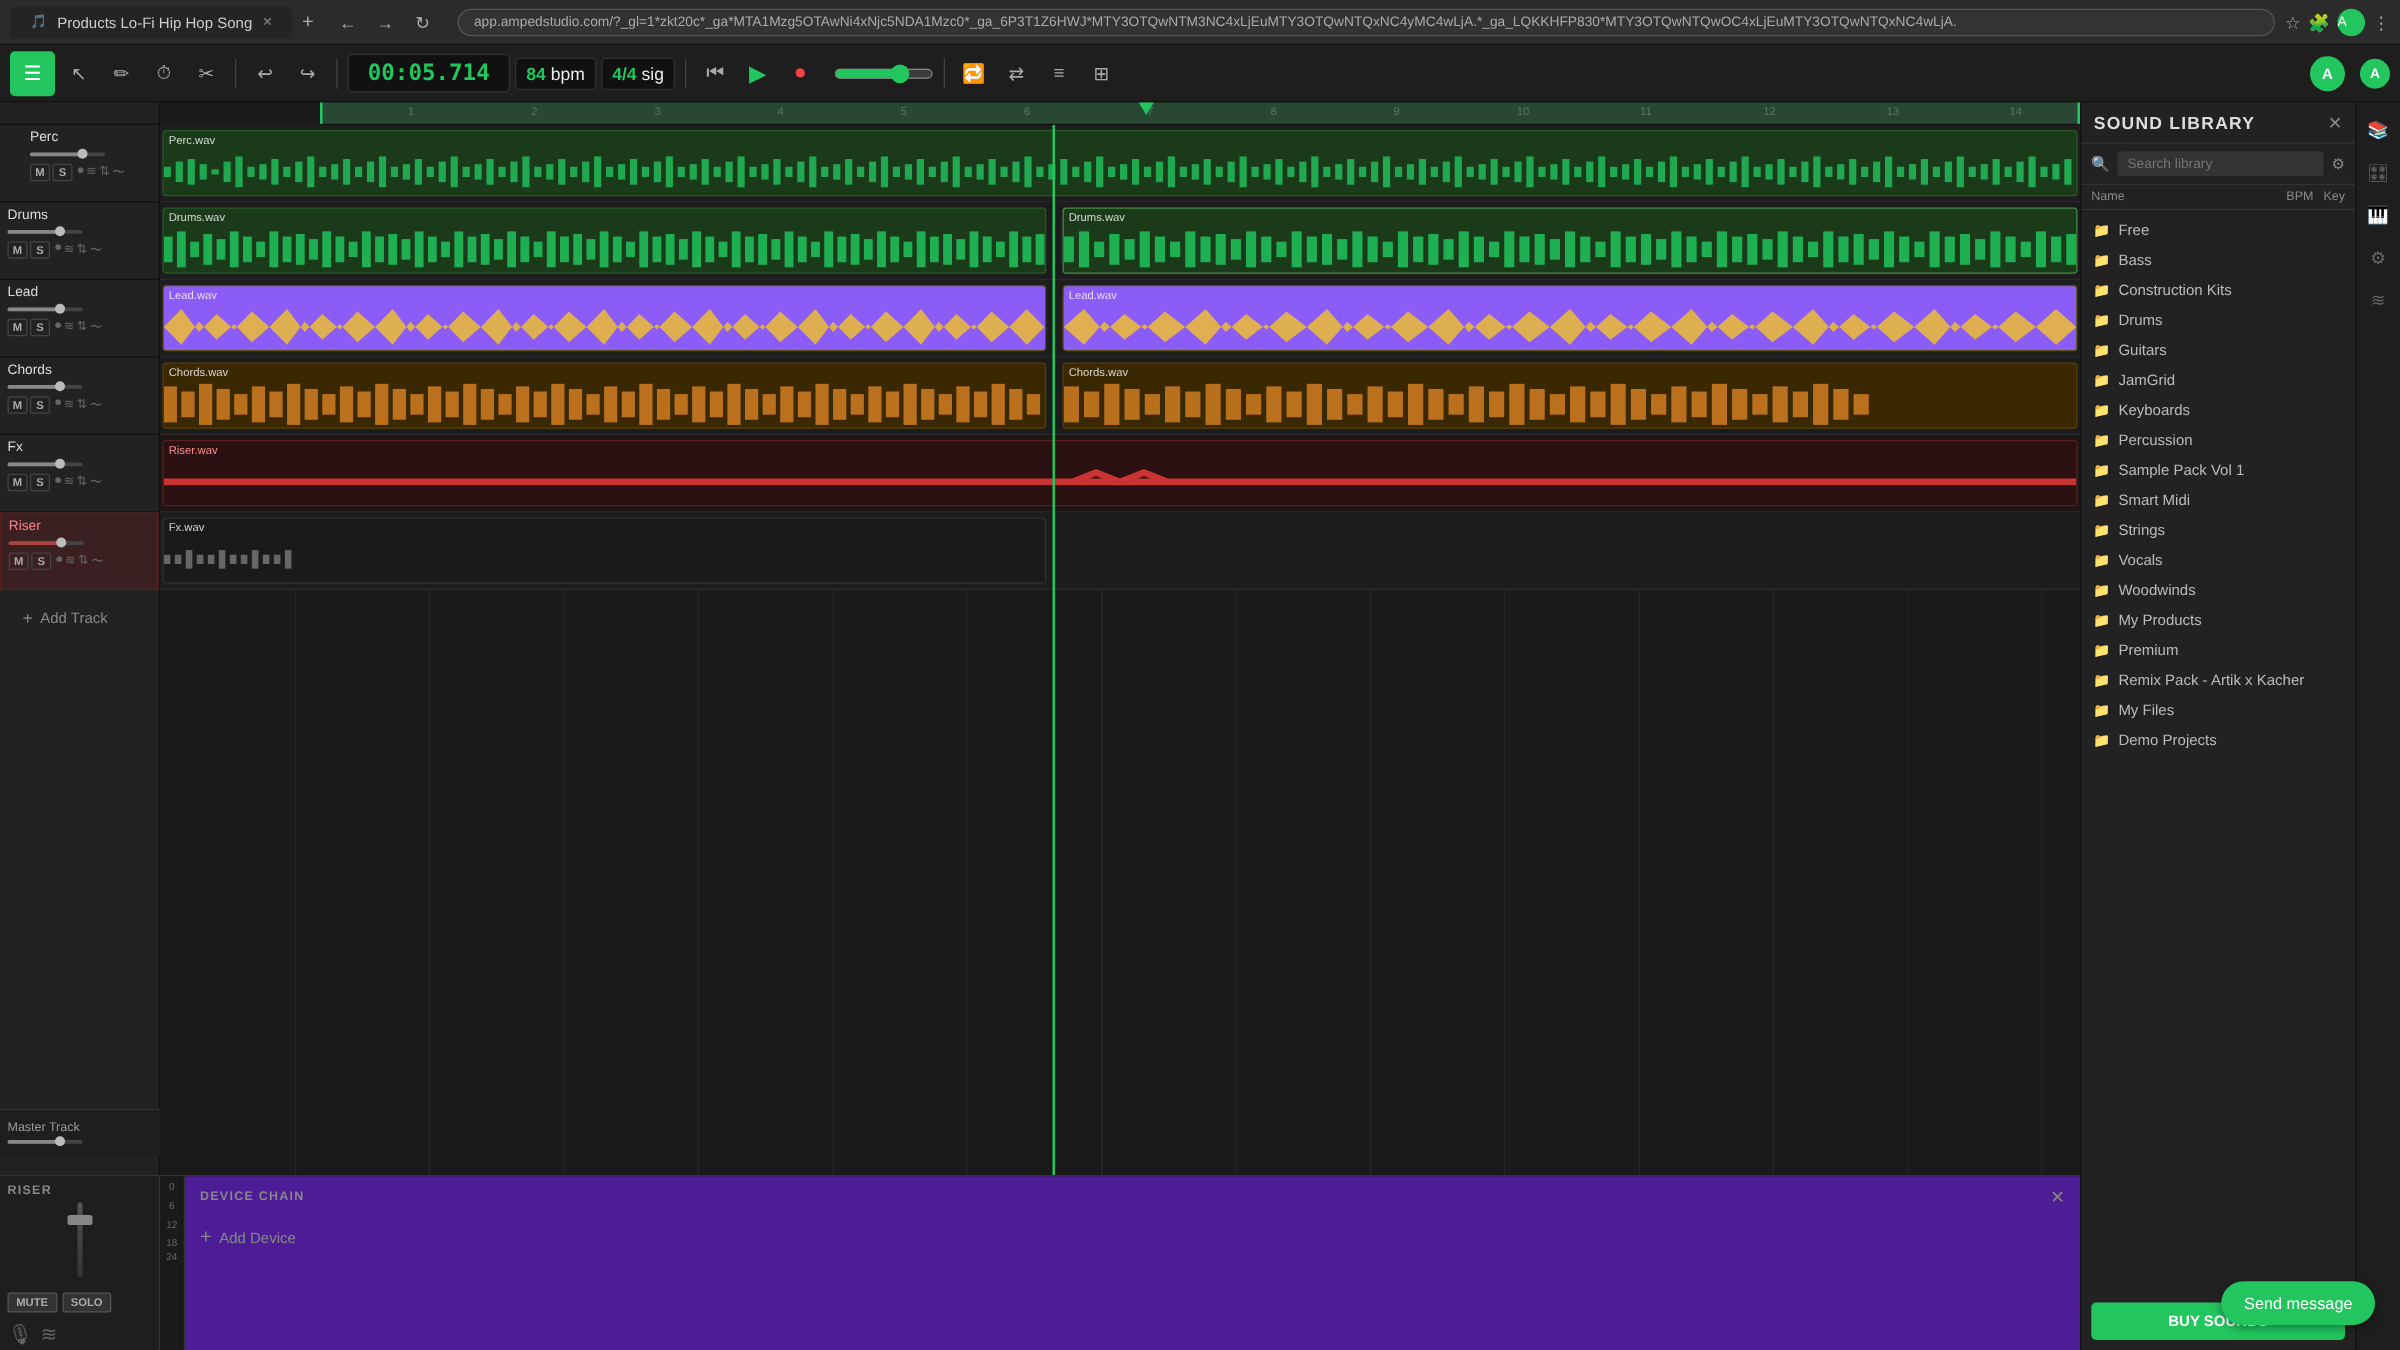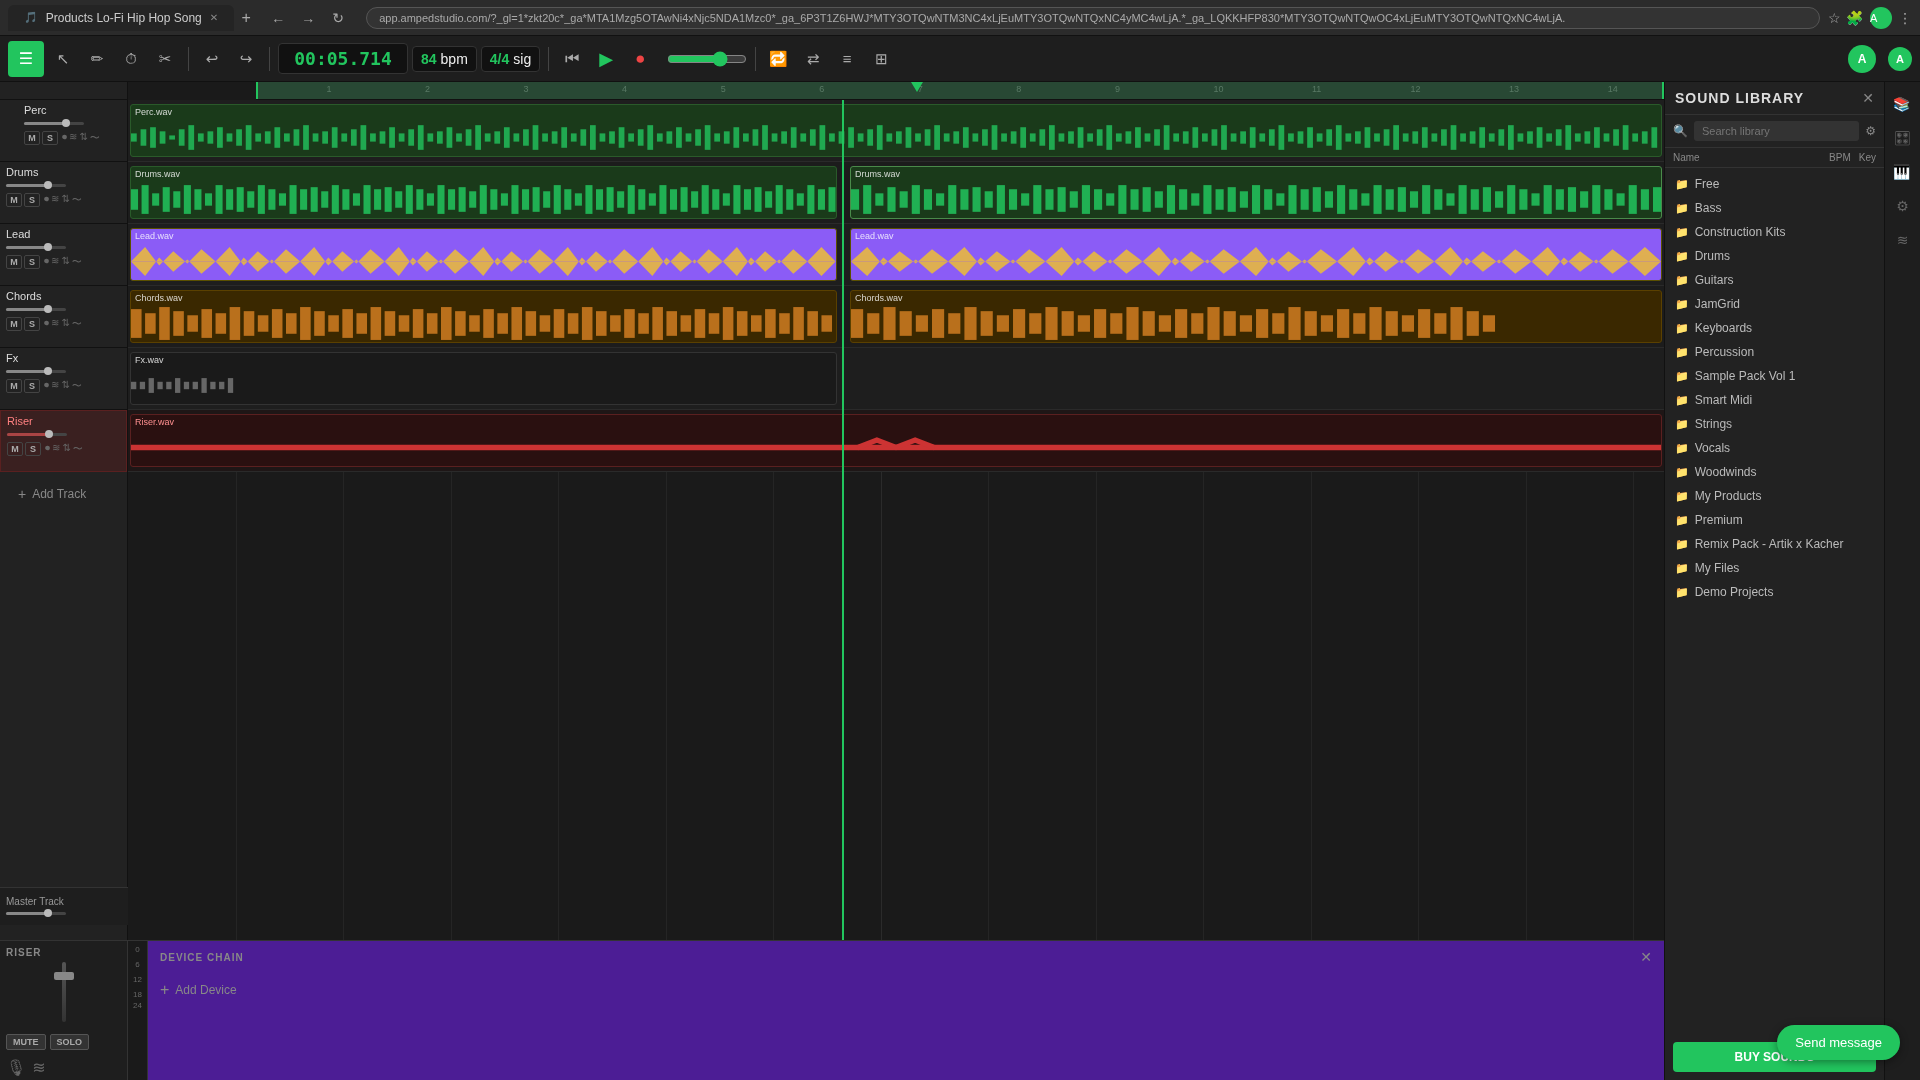--- a/index.html
+++ b/index.html
@@ -815,20 +815,31 @@
                     <rect x="280" y="4" width="6" height="28"></rect>
                     <rect x="288" y="8" width="6" height="20"></rect>
                     <rect x="296" y="2" width="6" height="32"></rect>
                     <rect x="304" y="6" width="6" height="24"></rect>
                     <rect x="312" y="10" width="6" height="16"></rect>
                 </g>
               </svg>
             </div>
           </div>
 
+          <div class="track-lane" style="height:62px;position:relative;background:#1e1616;">
+            <div class="clip clip-riser" style="left:2px;right:2px;top:4px;bottom:4px;">
+              <span class="clip-label" style="color:#ff9090;">Riser.wav</span>
+              <svg style="position:absolute;top:14px;left:0;right:0;bottom:2px;width:100%;height:calc(100% - 14px);" viewBox="0 0 800 10" preserveAspectRatio="none">
+                <line x1="0" y1="5" x2="800" y2="5" stroke="#cc3333" stroke-width="1.5"></line>
+
+                <path d="M380,5 L390,3 L400,5 L410,3 L420,5" stroke="#cc3333" stroke-width="1.5" fill="none"></path>
+              </svg>
+            </div>
+          </div>
+
           <div class="track-lane" style="height:62px;position:relative;">
             <div class="clip clip-fx" style="left:2px;width:46%;top:4px;bottom:4px;">
               <span class="clip-label">Fx.wav</span>
               <svg style="position:absolute;top:14px;left:0;right:0;bottom:2px;width:100%;height:calc(100% - 14px);" viewBox="0 0 400 10" preserveAspectRatio="none">
                 <g fill="#888" opacity="0.7">
                   <rect x="0" y="4" width="3" height="2"></rect>
                     <rect x="5" y="4" width="3" height="2"></rect>
                     <rect x="10" y="3" width="3" height="4"></rect>
                     <rect x="15" y="4" width="3" height="2"></rect>
                     <rect x="20" y="4" width="3" height="2"></rect>
@@ -837,31 +848,20 @@
                     <rect x="35" y="4" width="3" height="2"></rect>
                     <rect x="40" y="3" width="3" height="4"></rect>
                     <rect x="45" y="4" width="3" height="2"></rect>
                     <rect x="50" y="4" width="3" height="2"></rect>
                     <rect x="55" y="3" width="3" height="4"></rect>
                 </g>
               </svg>
             </div>
           </div>
 
-          <div class="track-lane" style="height:62px;position:relative;background:#1e1616;">
-            <div class="clip clip-riser" style="left:2px;right:2px;top:4px;bottom:4px;">
-              <span class="clip-label" style="color:#ff9090;">Riser.wav</span>
-              <svg style="position:absolute;top:14px;left:0;right:0;bottom:2px;width:100%;height:calc(100% - 14px);" viewBox="0 0 800 10" preserveAspectRatio="none">
-                <line x1="0" y1="5" x2="800" y2="5" stroke="#cc3333" stroke-width="1.5"></line>
-
-                <path d="M380,5 L390,3 L400,5 L410,3 L420,5" stroke="#cc3333" stroke-width="1.5" fill="none"></path>
-              </svg>
-            </div>
-          </div>
-
           <div style="height:200px;"></div>
 
           <div style="position:absolute;top:0;bottom:0;left:46.5%;width:2px;background:#22c55e;pointer-events:none;"></div>
         </div>
 
       </div>
     </div>
 
     <div class="bottom-panel">
       <div class="bottom-left">

